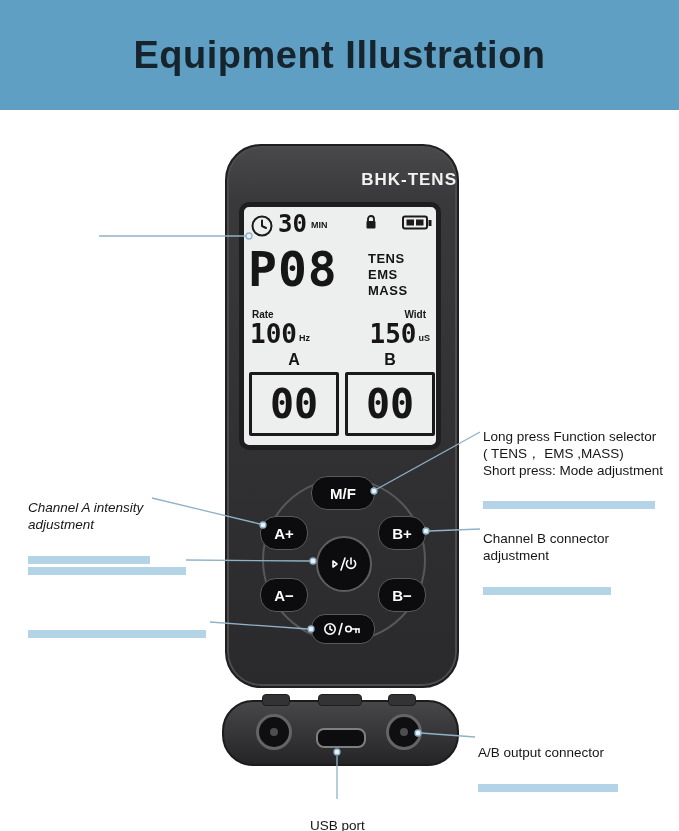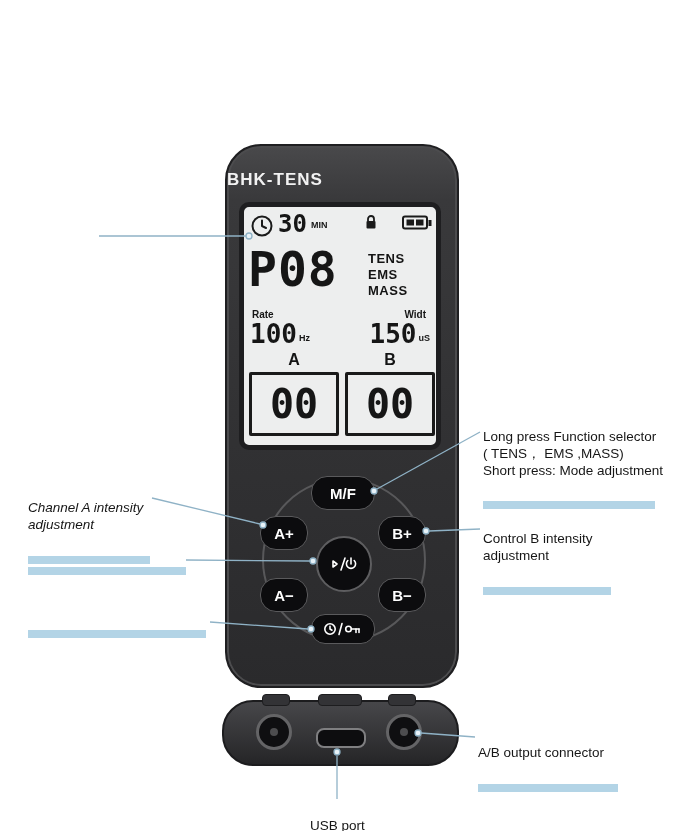--- a/index.html
+++ b/index.html
@@ -8,21 +8,21 @@
 
   
   .header{position:absolute;left:0;top:0;width:679px;height:110px;
           background:var(--header-bg,#5f9fc4);display:flex;align-items:center;justify-content:center;}
   .header-title{font-size:38px;font-weight:700;color:#16242e;letter-spacing:.5px;}
 
   
   .device{position:absolute;left:225px;top:144px;width:230px;height:540px;
           background:linear-gradient(180deg,#49494b 0%,#39393b 10%,#313133 55%,#2a2a2c 100%);
           border:2px solid #1f1f21;border-radius:36px;box-shadow:inset 0 0 0 2px #4c4c4e;}
-  .brand{position:absolute;top:24px;left:0;width:100%;text-align:left;color:#f2f2f2;
+  .brand{position:absolute;top:24px;left:0;width:100%;text-align:right;color:#f2f2f2;
          font-size:17px;font-weight:700;letter-spacing:1px;}
 
   .screen{position:absolute;left:12px;top:56px;width:192px;height:238px;background:#edeeee;
           border:5px solid #1e1e20;border-radius:10px;}
   .seg{font-family:"DejaVu Sans Mono",monospace;font-weight:700;color:#161616;}
 
   .clock-icon{position:absolute;left:6px;top:7px;width:24px;height:24px;}
   .scr-timer{position:absolute;left:34px;top:4px;font-size:24px;line-height:26px;}
   .scr-timer-unit{position:absolute;left:67px;top:13px;font-size:9px;font-weight:700;color:#161616;}
   .lock-icon{position:absolute;left:121px;top:7px;width:12px;height:16px;}
@@ -85,20 +85,23 @@
   .lines-overlay circle{fill:#e8f2f8;stroke:var(--line,#8fb2c6);stroke-width:1.3;}
 
   .icon-stroke{stroke:#1a1a1a;fill:none;stroke-width:2;stroke-linecap:round;stroke-linejoin:round;}
   .icon-white{stroke:#ffffff;fill:none;stroke-width:1.6;stroke-linecap:round;stroke-linejoin:round;}
 </style>
 </head>
 <body>
 
 <div class="canvas">
 
+  <div class="header">
+    <div class="header-title">Equipment Illustration</div>
+  </div>
 
   <div class="device">
     <div class="brand">BHK-TENS</div>
 
     <div class="screen">
       <svg class="clock-icon" viewBox="0 0 24 24">
         <circle class="icon-stroke" cx="12" cy="12" r="9.5"></circle>
         <path class="icon-stroke" d="M12 6.5 V12 L16 14"></path>
       </svg>
       <span class="scr-timer seg">30</span>
@@ -187,21 +190,21 @@
   <div class="callout co-lock">
     <div class="bar bar-lock"></div>
   </div>
   <div class="callout co-func">
     <div>Long press Function selector
 ( TENS， EMS ,MASS)
 Short press: Mode adjustment</div>
     <div class="bar bar-func"></div>
   </div>
   <div class="callout co-chb">
-    <div>Control B intensity
+    <div>Channel B connector
 adjustment</div>
     <div class="bar bar-chb"></div>
   </div>
   <div class="callout co-out">
     <div>A/B output connector</div>
     <div class="bar bar-out"></div>
   </div>
   <div class="callout co-usb">
     <div>USB port</div>
     

